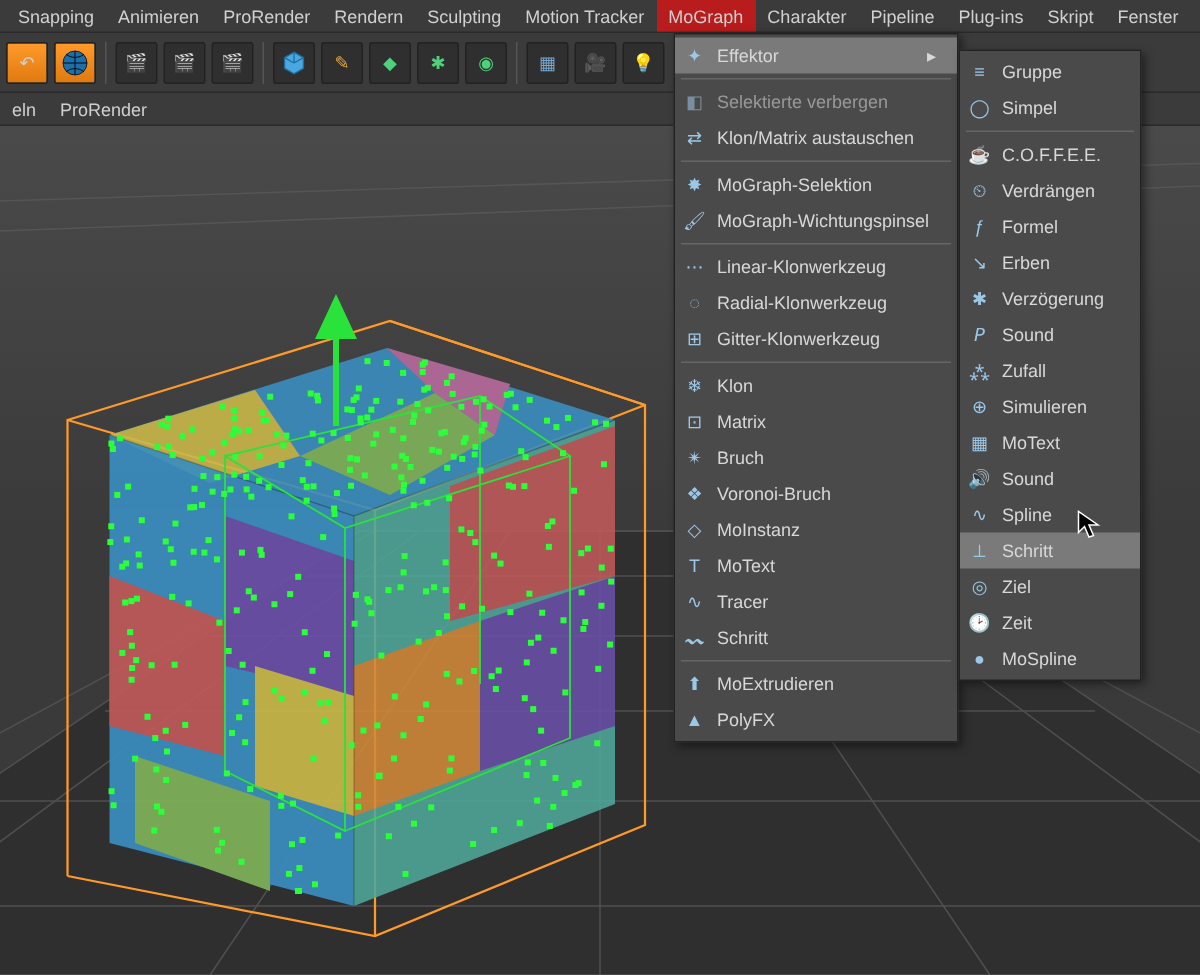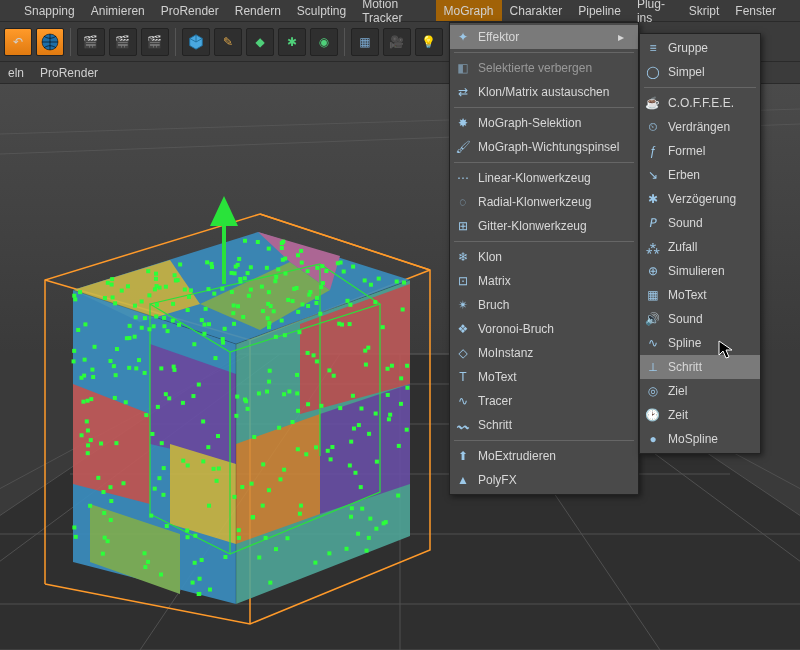--- a/index.html
+++ b/index.html
@@ -3,24 +3,24 @@
 <meta charset="utf-8">
 <style>
   * { margin: 0; padding: 0; box-sizing: border-box; font-family: Arial, sans-serif; }
   body {
     width: 800px; height: 650px; overflow: hidden;
     background: #3b3b3b; color: #d0d0d0; font-size: 12px;
     position: relative;
   }
   .menubar {
     height: 22px; background: #3b3b3b; display: flex; align-items: center;
-    padding: 0 16px; border-bottom: 1px solid #2a2a2a;
+    padding: 0 4px; border-bottom: 1px solid #2a2a2a;
   }
   .menubar span { padding: 0 8px; height: 100%; display: flex; align-items: center; cursor: default; }
-  .menubar span.active { background: #a16207; }
+  .menubar span.active { background: #b91c1c; }
   .toolbar {
     height: 40px; background: #3b3b3b; display: flex; align-items: center;
     padding: 0 4px; gap: 4px; border-bottom: 1px solid #2a2a2a;
   }
   .tool-icon {
     width: 28px; height: 28px; display: flex; align-items: center; justify-content: center;
     background: #2f2f2f; border: 1px solid #222; border-radius: 2px;
   }
   .tool-icon.orange { background: linear-gradient(#ff9a2a,#e07a10); }
   .tool-icon.blue { color: #6cc3ff; }

